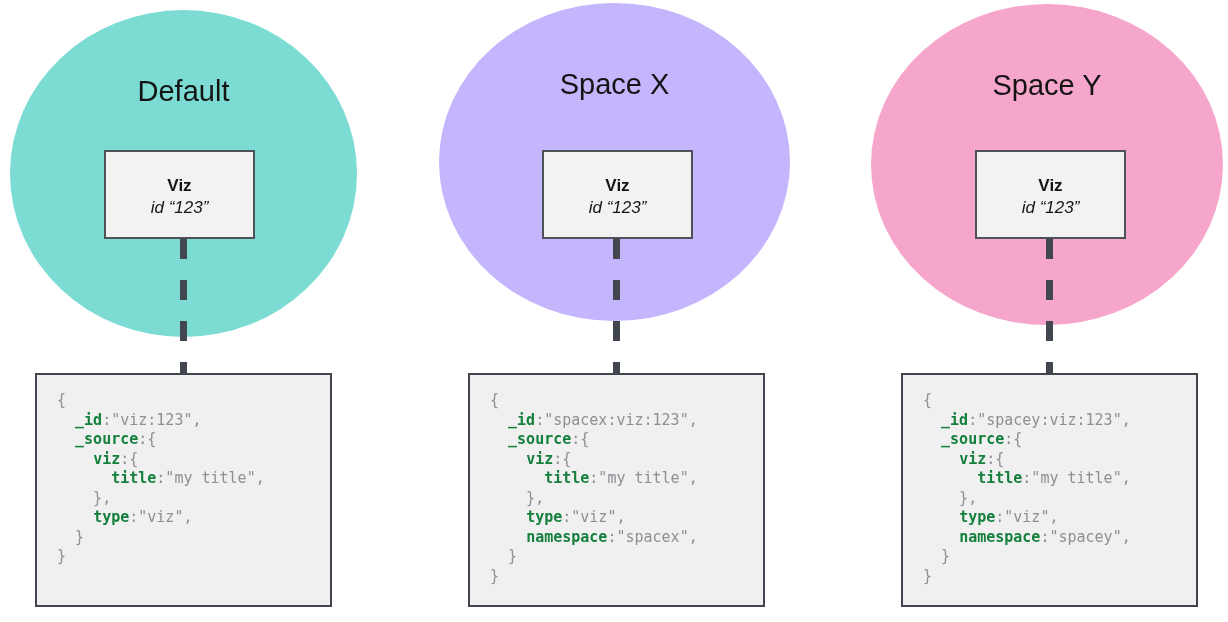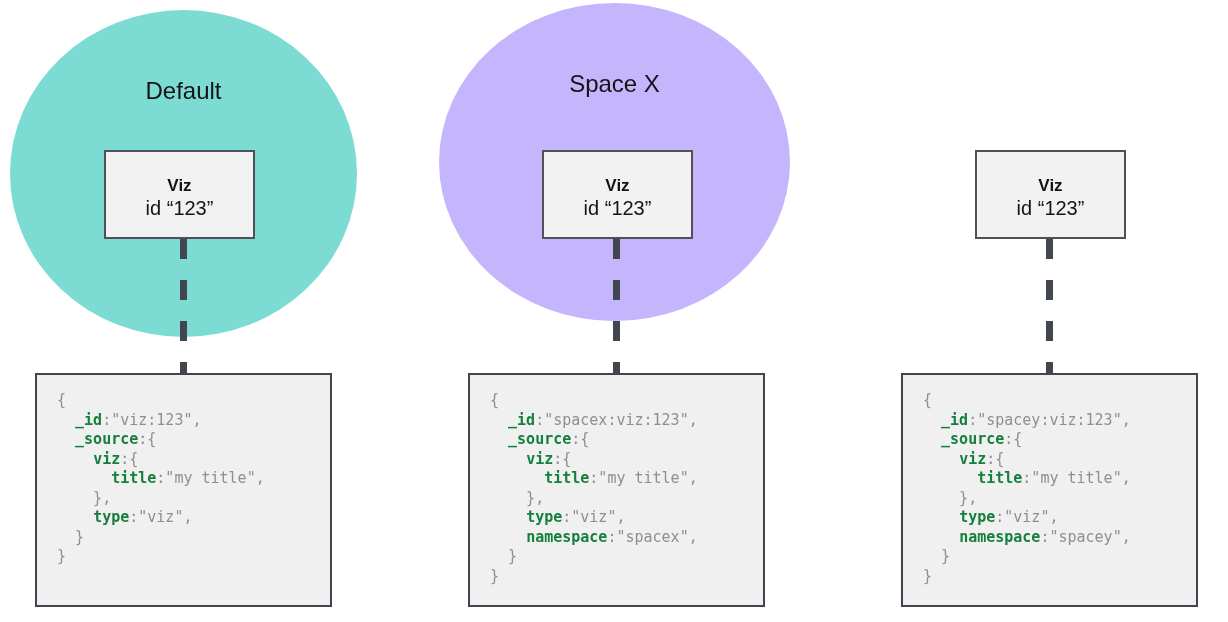--- a/index.html
+++ b/index.html
@@ -17,21 +17,21 @@
   
   .circle { position: absolute; border-radius: 50%; }
   .c1 { left: 10px;  top: 10px; width: 347px; height: 327px; }
   .c2 { left: 439px; top: 3px;  width: 351px; height: 318px; }
   .c3 { left: 871px; top: 4px;  width: 352px; height: 321px; }
 
   .space-title {
     position: absolute;
     top: 64px; left: 0; right: 0;
     text-align: center;
-    font-size: 24px;
+    font-size: 29px;
     line-height: 34px;
     color: #141414;
   }
 
   
   .dash {
     position: absolute;
     top: 239px;
     height: 134px;
     width: 7px;
@@ -54,21 +54,21 @@
     display: flex;
     flex-direction: column;
     align-items: center;
     justify-content: center;
     padding-top: 5px;
   }
   .v1 { left: 104px; }
   .v2 { left: 542px; }
   .v3 { left: 975px; }
   .viz-name { font-weight: bold; font-size: 17px; line-height: 22px; color: #141414; }
-  .viz-id   { font-size: 20px; line-height: 22px; color: #141414; }
+  .viz-id   { font-size: 17px; line-height: 22px; color: #141414; font-style: italic; }
 
   
   .codebox {
     position: absolute;
     top: 373px;
     width: 297px;
     height: 234px;
     background: #f0f0f0;
     border: 2px solid #42454e;
     padding: 16px 0 0 20px;
@@ -122,20 +122,23 @@
       <div class="code-line"><span class="tok-val">  </span><span class="tok-key">_source</span><span class="tok-val">:{</span></div>
       <div class="code-line"><span class="tok-val">    </span><span class="tok-key">viz</span><span class="tok-val">:{</span></div>
       <div class="code-line"><span class="tok-val">      </span><span class="tok-key">title</span><span class="tok-val">:"my title",</span></div>
       <div class="code-line"><span class="tok-val">    },</span></div>
       <div class="code-line"><span class="tok-val">    </span><span class="tok-key">type</span><span class="tok-val">:"viz",</span></div>
       <div class="code-line"><span class="tok-val">    </span><span class="tok-key">namespace</span><span class="tok-val">:"spacex",</span></div>
       <div class="code-line"><span class="tok-val">  }</span></div>
       <div class="code-line"><span class="tok-val">}</span></div>
     </div>
 
+  <div class="circle c3" style="background: rgb(246, 166, 202);">
+    <div class="space-title">Space Y</div>
+  </div>
   <div class="dash d3"></div>
   <div class="vizbox v3">
     <div class="viz-name">Viz</div>
     <div class="viz-id">id “123”</div>
   </div>
   <div class="codebox cb3">
       <div class="code-line"><span class="tok-val">{</span></div>
       <div class="code-line"><span class="tok-val">  </span><span class="tok-key">_id</span><span class="tok-val">:"spacey:viz:123",</span></div>
       <div class="code-line"><span class="tok-val">  </span><span class="tok-key">_source</span><span class="tok-val">:{</span></div>
       <div class="code-line"><span class="tok-val">    </span><span class="tok-key">viz</span><span class="tok-val">:{</span></div>

